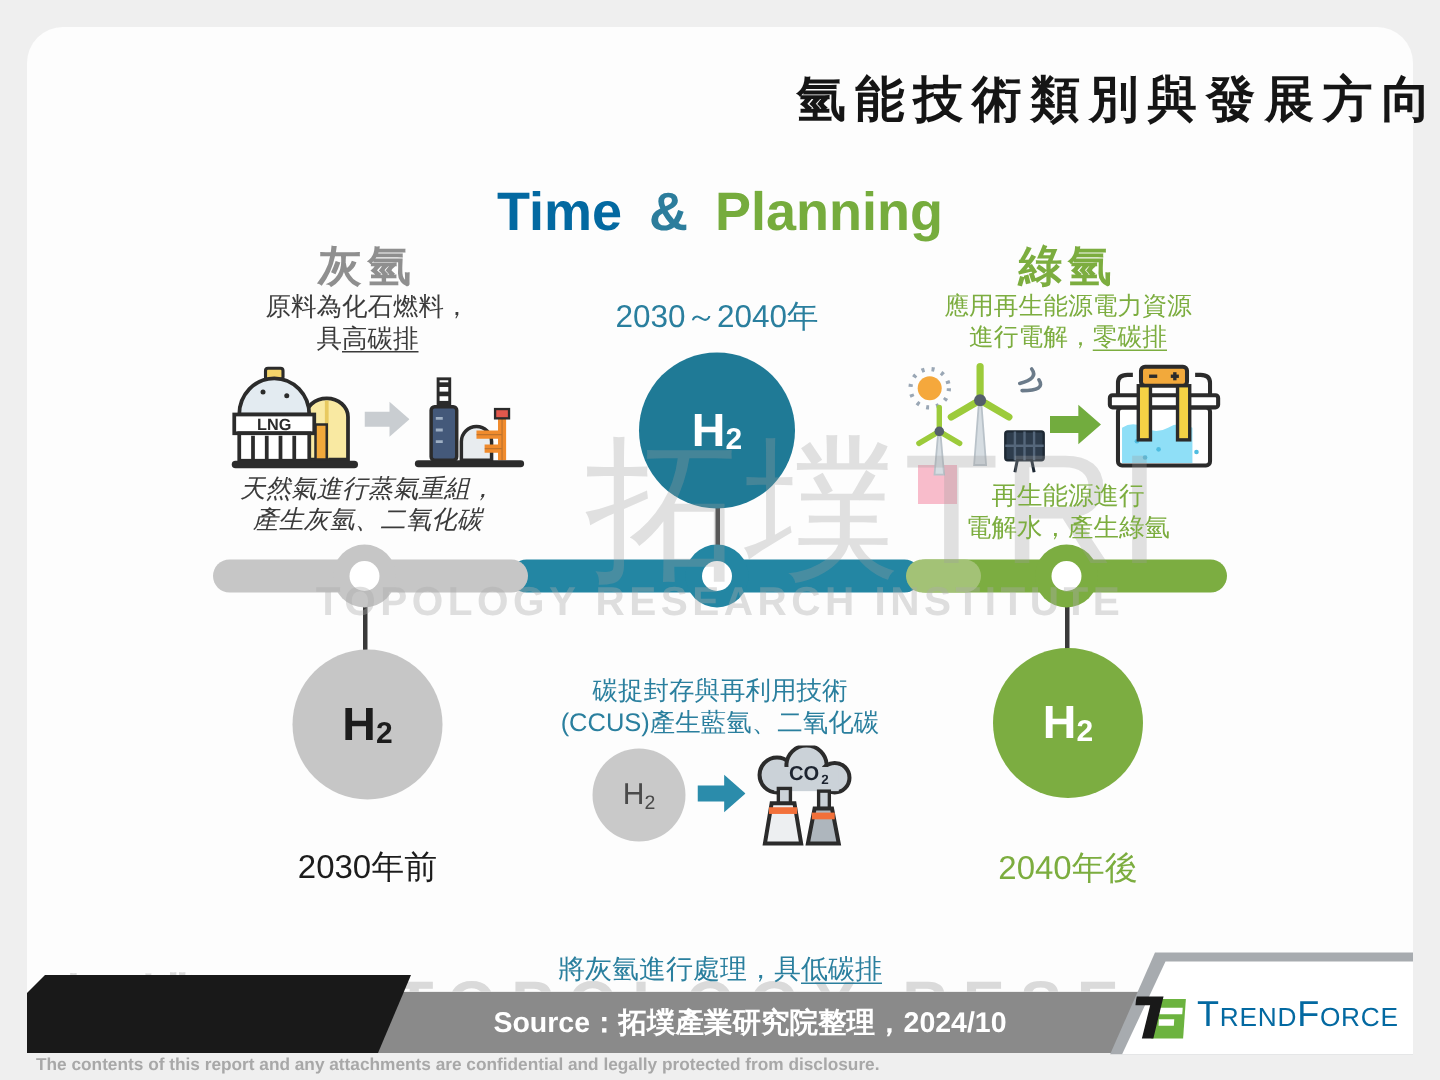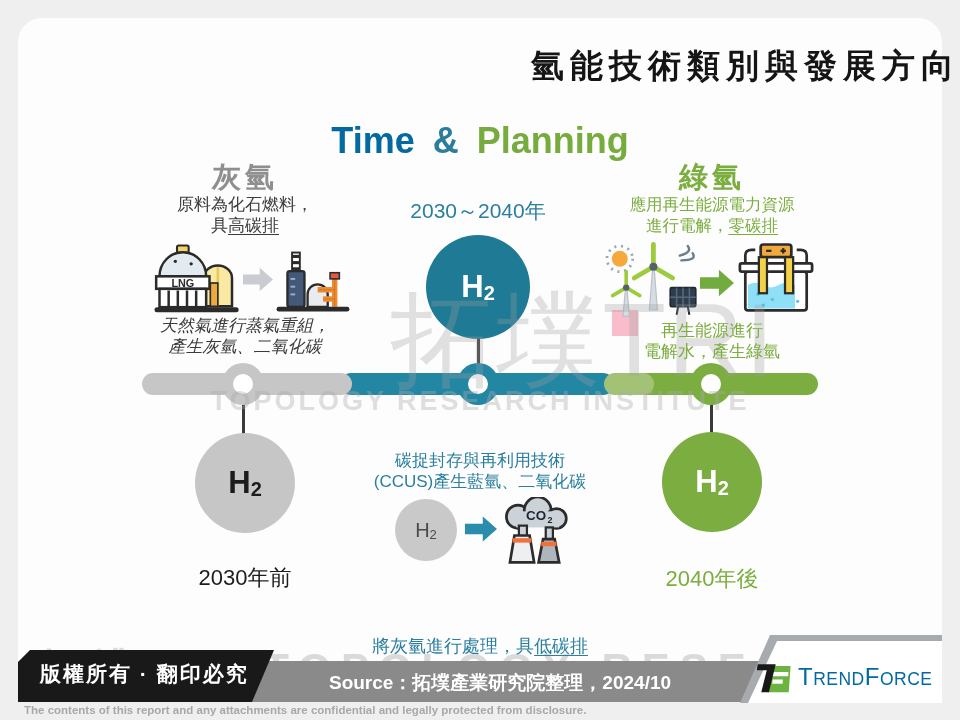--- a/index.html
+++ b/index.html
@@ -237,21 +237,20 @@
     <rect x="54" y="19" width="9" height="40" fill="#F5D245" stroke="#2B2B2B" stroke-width="2.5"></rect>
   </svg>
   <div class="abs pink-sq"></div>
   <div class="abs desc green-t" style="left:597px;top:320px;width:230px;">
     <span>再生能源進行</span><br>
     <span>電解水，產生綠氫</span>
   </div>
 
   <div class="abs srcbar"></div>
   <div class="abs ribbon"></div>
-  <div class="abs copyright">版權所有 · 翻印必究</div>
   <div class="abs srctext">Source：拓墣產業研究院整理，2024/10</div>
 
   <svg class="abs plate" width="210" height="74" viewBox="0 0 210 74">
     <polygon points="38,6 210,6 210,74 8,74" fill="#A7ABAF"></polygon>
     <polygon points="45,12 210,12 210,74 16,74" fill="#FFFFFF"></polygon>
   </svg>
   <div class="abs tf-logo">
     <svg width="34" height="34" viewBox="0 0 40 40">
       <rect x="15" y="7" width="25" height="31" fill="#6CB33F" transform="skewX(-4)"></rect>
       <rect x="20" y="14" width="18" height="5" fill="#FFFFFF" transform="skewX(-4)"></rect>

